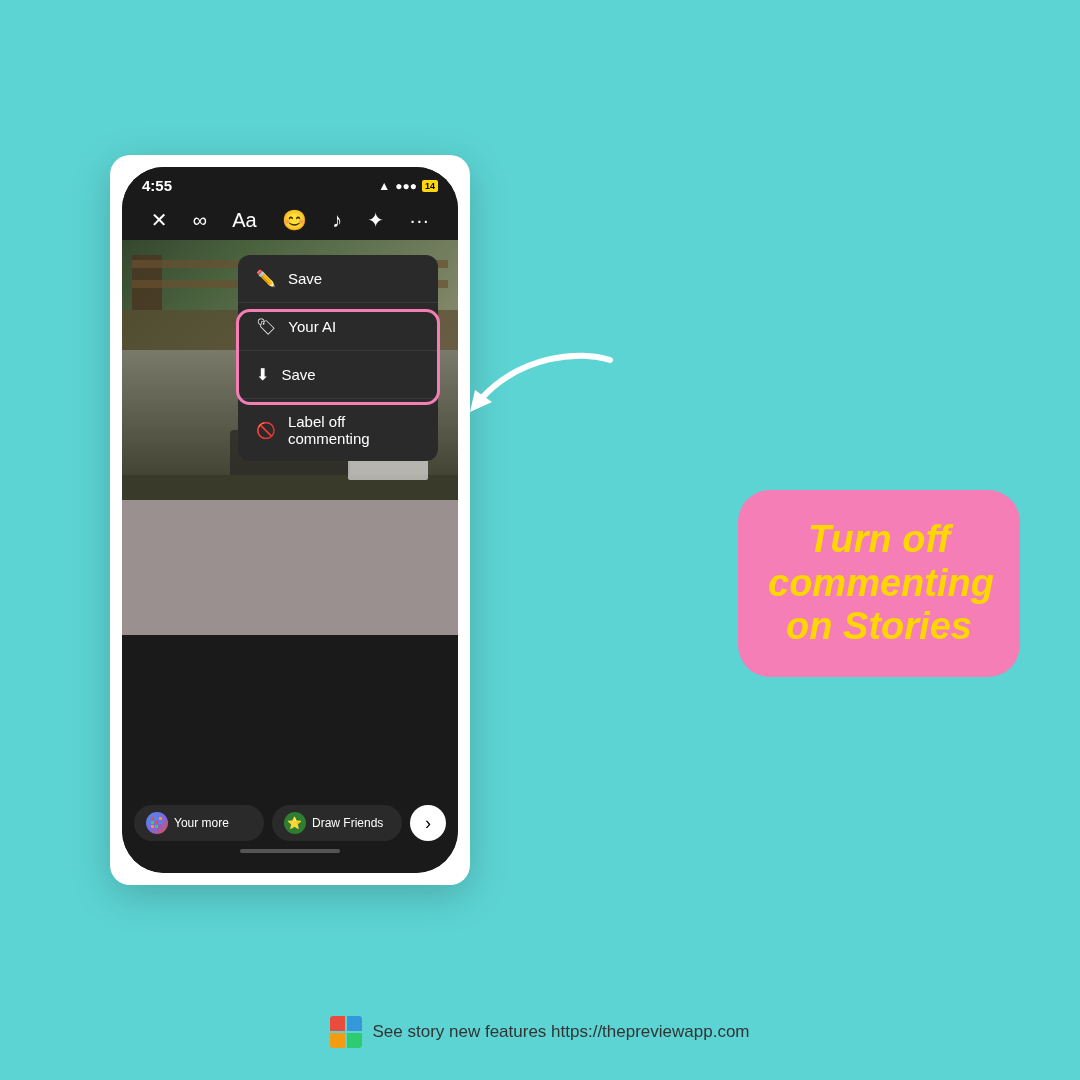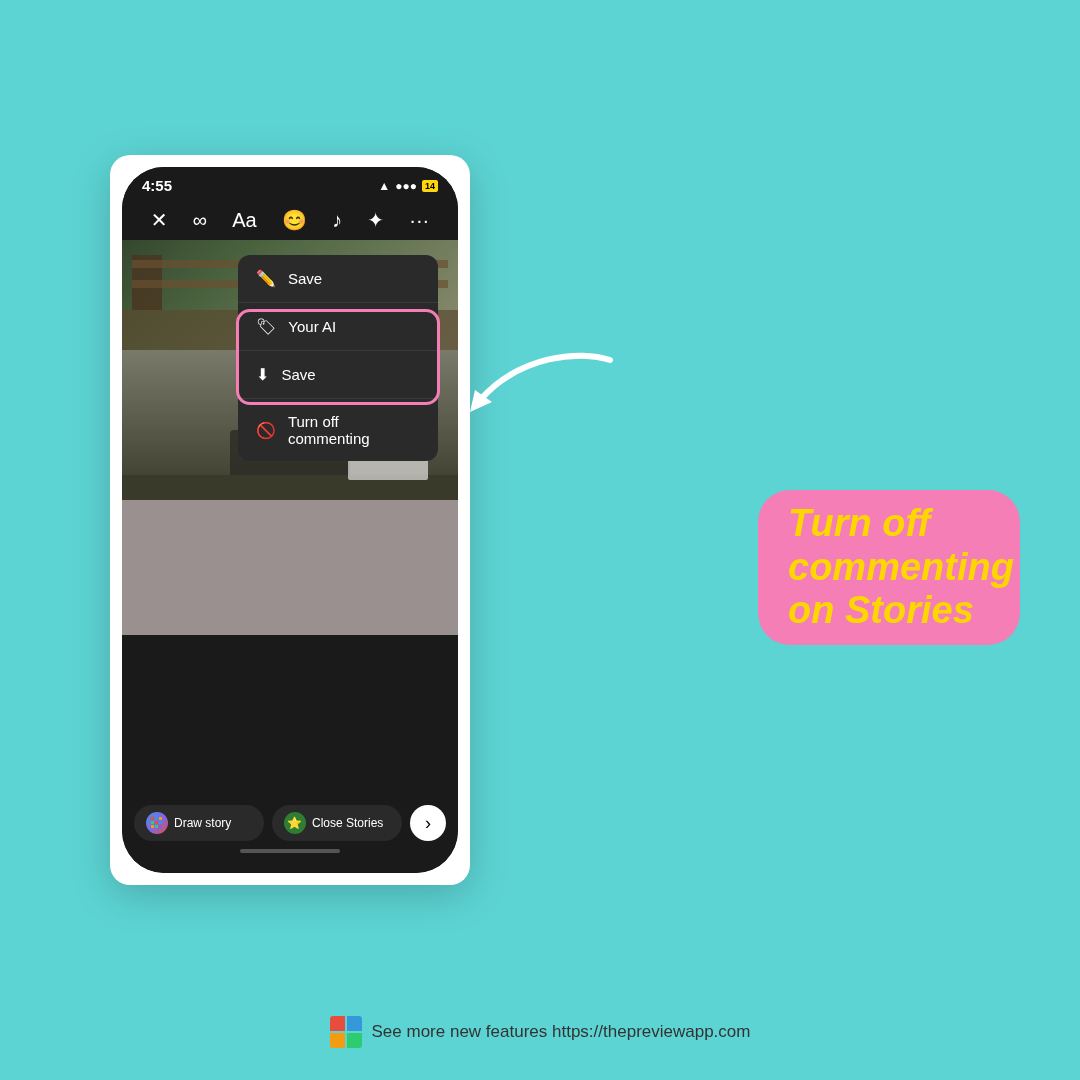--- a/index.html
+++ b/index.html
@@ -261,24 +261,25 @@
     .arrow-svg {
       width: 100%;
       height: 100%;
     }
 
     
     .feature-bubble {
       position: absolute;
       top: 490px;
       right: 60px;
-      width: 262px;
+      width: 282px;
       background: #f47eb5;
       border-radius: 32px;
-      padding: 12px 30px;
+      padding: 28px 30px;
+      text-align: center;
     }
     .feature-bubble-text {
       color: #ffd700;
       font-size: 38px;
       font-weight: 900;
       line-height: 1.15;
       font-style: italic;
     }
 
     
@@ -358,21 +359,21 @@
         <div class="dropdown-item">
           <span class="dropdown-icon">🏷</span>
           <span>Your AI</span>
         </div>
         <div class="dropdown-item">
           <span class="dropdown-icon">⬇</span>
           <span>Save</span>
         </div>
         <div class="dropdown-item">
           <span class="dropdown-icon">🚫</span>
-          <span>Turn off commenting</span>
+          <span>Label off commenting</span>
         </div>
       </div>
 
       <div class="highlight-box"></div>
 
       <div class="story-content">
 
         <div class="image-area-1">
           <div class="image-area-1-overlay"></div>
 
@@ -404,25 +405,25 @@
                 <rect x="5" y="1" width="3" height="3" fill="#3498db"></rect>
                 <rect x="9" y="1" width="3" height="3" fill="#f39c12"></rect>
                 <rect x="1" y="5" width="3" height="3" fill="#2ecc71"></rect>
                 <rect x="5" y="5" width="3" height="3" fill="#e74c3c"></rect>
                 <rect x="9" y="5" width="3" height="3" fill="#3498db"></rect>
                 <rect x="1" y="9" width="3" height="3" fill="#f39c12"></rect>
                 <rect x="5" y="9" width="3" height="3" fill="#2ecc71"></rect>
                 <rect x="9" y="9" width="3" height="3" fill="#9b59b6"></rect>
               </svg>
             </div>
-            <span>Draw story</span>
+            <span>Your more</span>
           </button>
           <button class="story-btn">
             <div class="story-btn-avatar-green">⭐</div>
-            <span>Close Stories</span>
+            <span>Draw Friends</span>
           </button>
           <button class="send-btn">
             <span style="font-size:18px;">›</span>
           </button>
         </div>
         <div class="home-indicator"></div>
       </div>
     </div>
   </div>
 </div>
@@ -440,14 +441,14 @@
   </div>
 </div>
 
 <div class="footer">
   <div class="footer-logo">
     <div class="logo-q1"></div>
     <div class="logo-q2"></div>
     <div class="logo-q3"></div>
     <div class="logo-q4"></div>
   </div>
-  <span class="footer-text">See more new features https://thepreviewapp.com</span>
+  <span class="footer-text">See story new features https://thepreviewapp.com</span>
 </div>
 
 </body></html>

